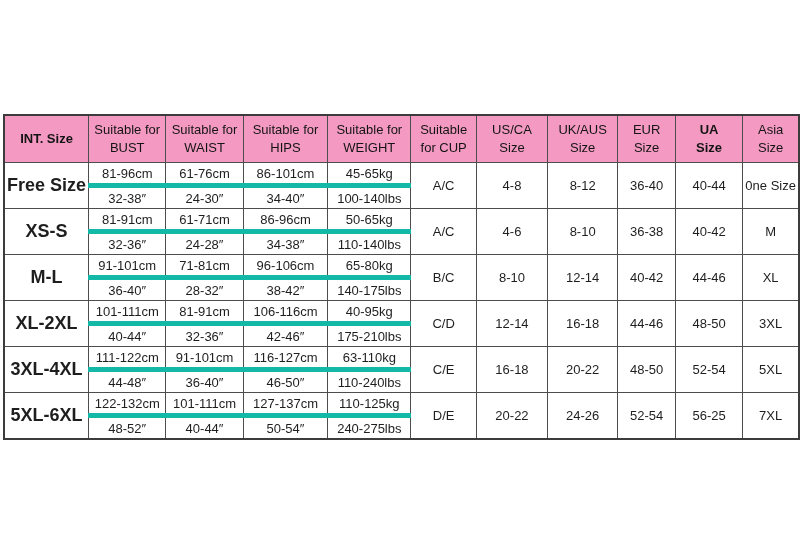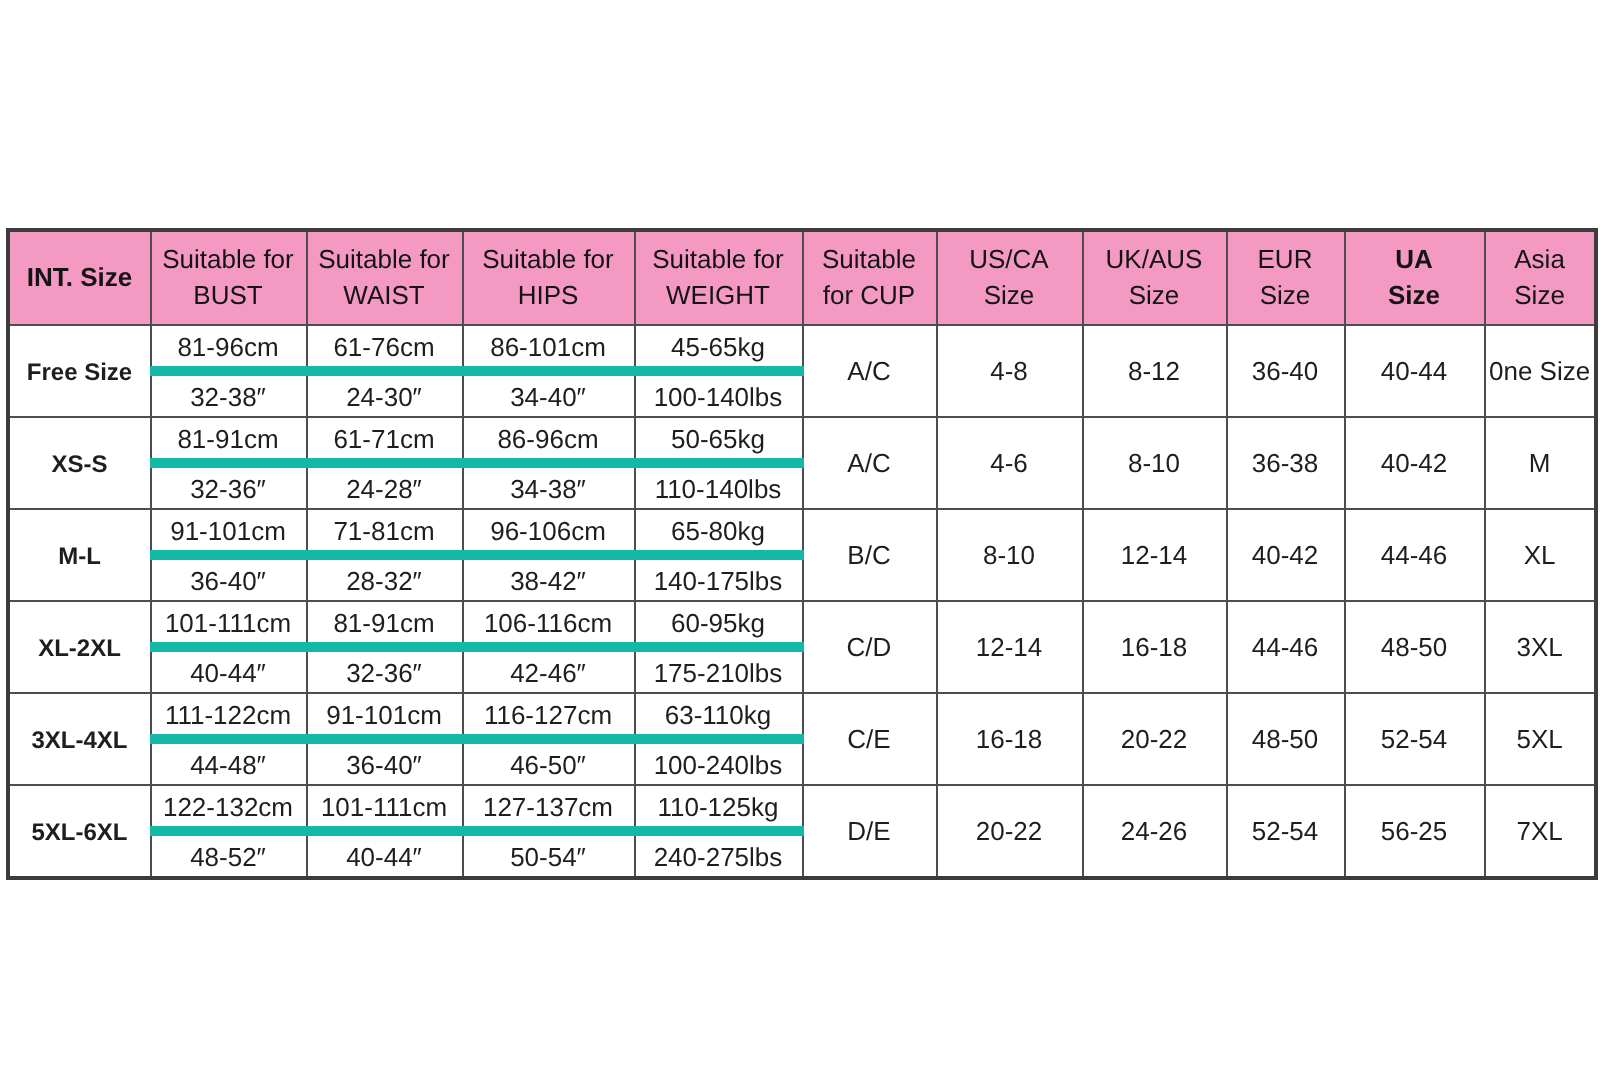--- a/index.html
+++ b/index.html
@@ -44,21 +44,21 @@
   }
   table.size-chart td {
     font-size: 13px;
     color: #1e1e1e;
     height: 20px;
     background: #ffffff;
     white-space: nowrap;
   }
   table.size-chart td.size-cell {
     font-weight: bold;
-    font-size: 12px;
+    font-size: 18px;
   }
   
   table.size-chart td.metric-cell {
     border-bottom: 5px solid #14b8a6;
   }
   table.size-chart td.imperial-cell {
     border-top: 1px solid #a3a3a3;
   }
 </style>
 </head>
@@ -160,21 +160,21 @@
           <td class="imperial-cell">36-40″</td>
           <td class="imperial-cell">28-32″</td>
           <td class="imperial-cell">38-42″</td>
           <td class="imperial-cell">140-175lbs</td>
         </tr>
         <tr>
           <td rowspan="2" class="size-cell">XL-2XL</td>
           <td class="metric-cell">101-111cm</td>
           <td class="metric-cell">81-91cm</td>
           <td class="metric-cell">106-116cm</td>
-          <td class="metric-cell">60-95kg</td>
+          <td class="metric-cell">40-95kg</td>
           <td rowspan="2">C/D</td>
           <td rowspan="2">12-14</td>
           <td rowspan="2">16-18</td>
           <td rowspan="2">44-46</td>
           <td rowspan="2">48-50</td>
           <td rowspan="2">3XL</td>
         </tr>
         <tr>
           <td class="imperial-cell">40-44″</td>
           <td class="imperial-cell">32-36″</td>
@@ -191,21 +191,21 @@
           <td rowspan="2">16-18</td>
           <td rowspan="2">20-22</td>
           <td rowspan="2">48-50</td>
           <td rowspan="2">52-54</td>
           <td rowspan="2">5XL</td>
         </tr>
         <tr>
           <td class="imperial-cell">44-48″</td>
           <td class="imperial-cell">36-40″</td>
           <td class="imperial-cell">46-50″</td>
-          <td class="imperial-cell">100-240lbs</td>
+          <td class="imperial-cell">110-240lbs</td>
         </tr>
         <tr>
           <td rowspan="2" class="size-cell">5XL-6XL</td>
           <td class="metric-cell">122-132cm</td>
           <td class="metric-cell">101-111cm</td>
           <td class="metric-cell">127-137cm</td>
           <td class="metric-cell">110-125kg</td>
           <td rowspan="2">D/E</td>
           <td rowspan="2">20-22</td>
           <td rowspan="2">24-26</td>

